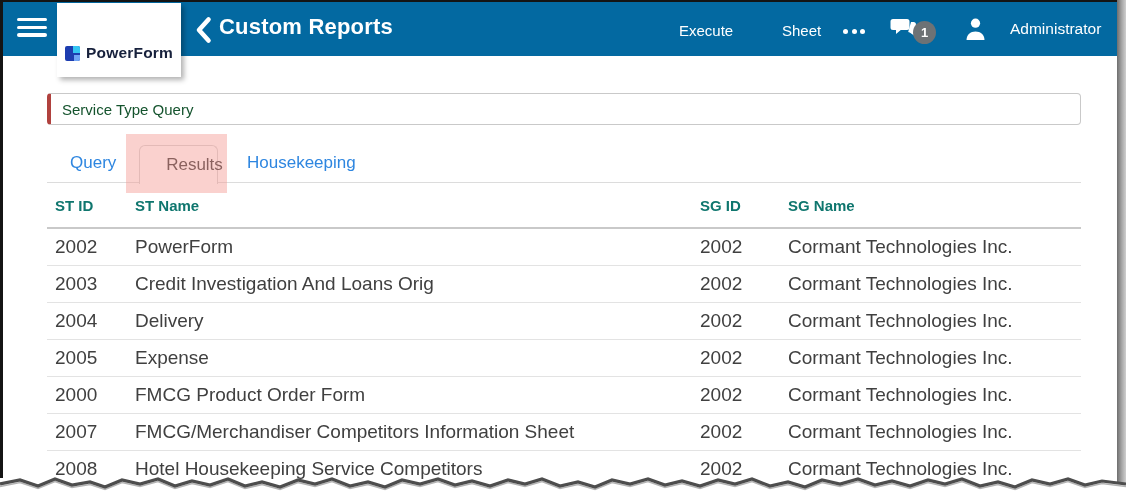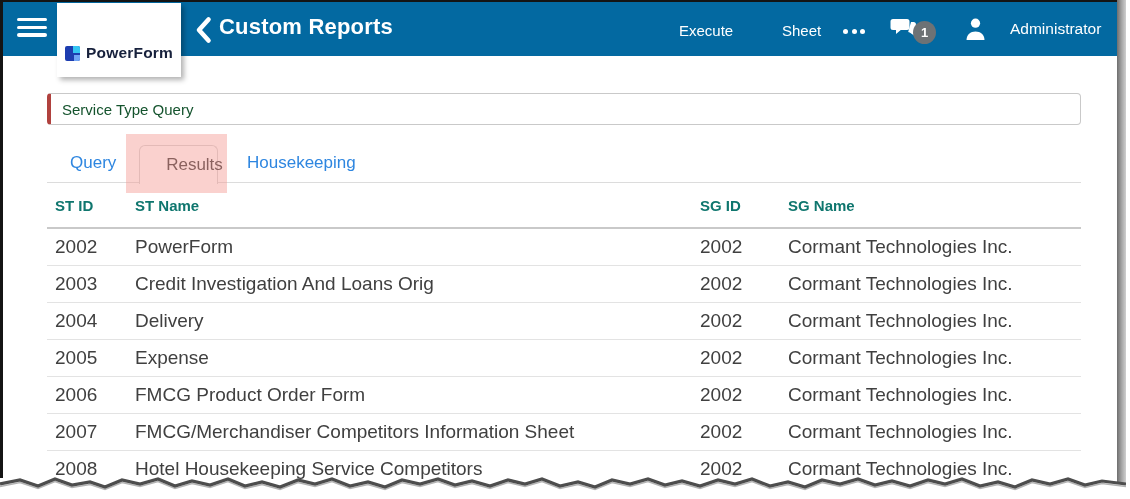--- a/index.html
+++ b/index.html
@@ -173,21 +173,21 @@
   </tr>
 
   <tr>
     <td>2005</td>
     <td>Expense</td>
     <td>2002</td>
     <td>Cormant Technologies Inc.</td>
   </tr>
 
   <tr>
-    <td>2006</td>
+    <td>2000</td>
     <td>FMCG Product Order Form</td>
     <td>2002</td>
     <td>Cormant Technologies Inc.</td>
   </tr>
 
   <tr>
     <td>2007</td>
     <td>FMCG/Merchandiser Competitors Information Sheet</td>
     <td>2002</td>
     <td>Cormant Technologies Inc.</td>

